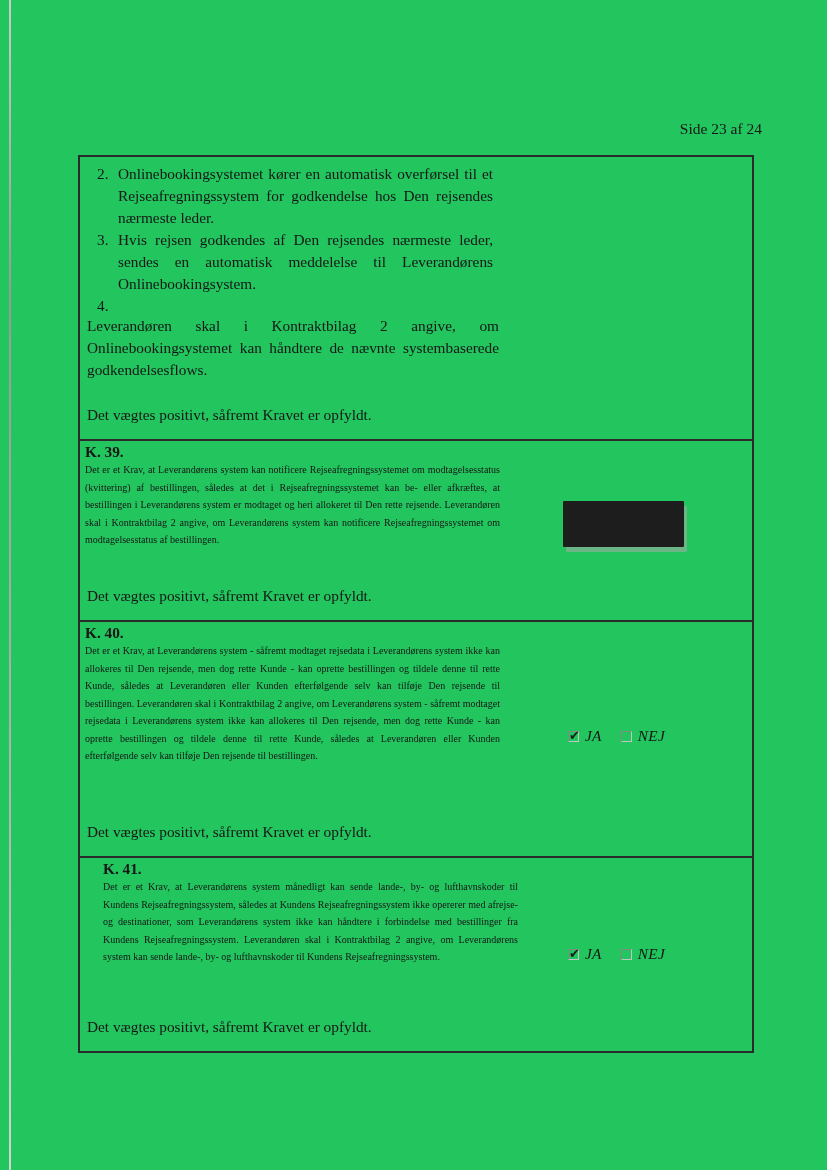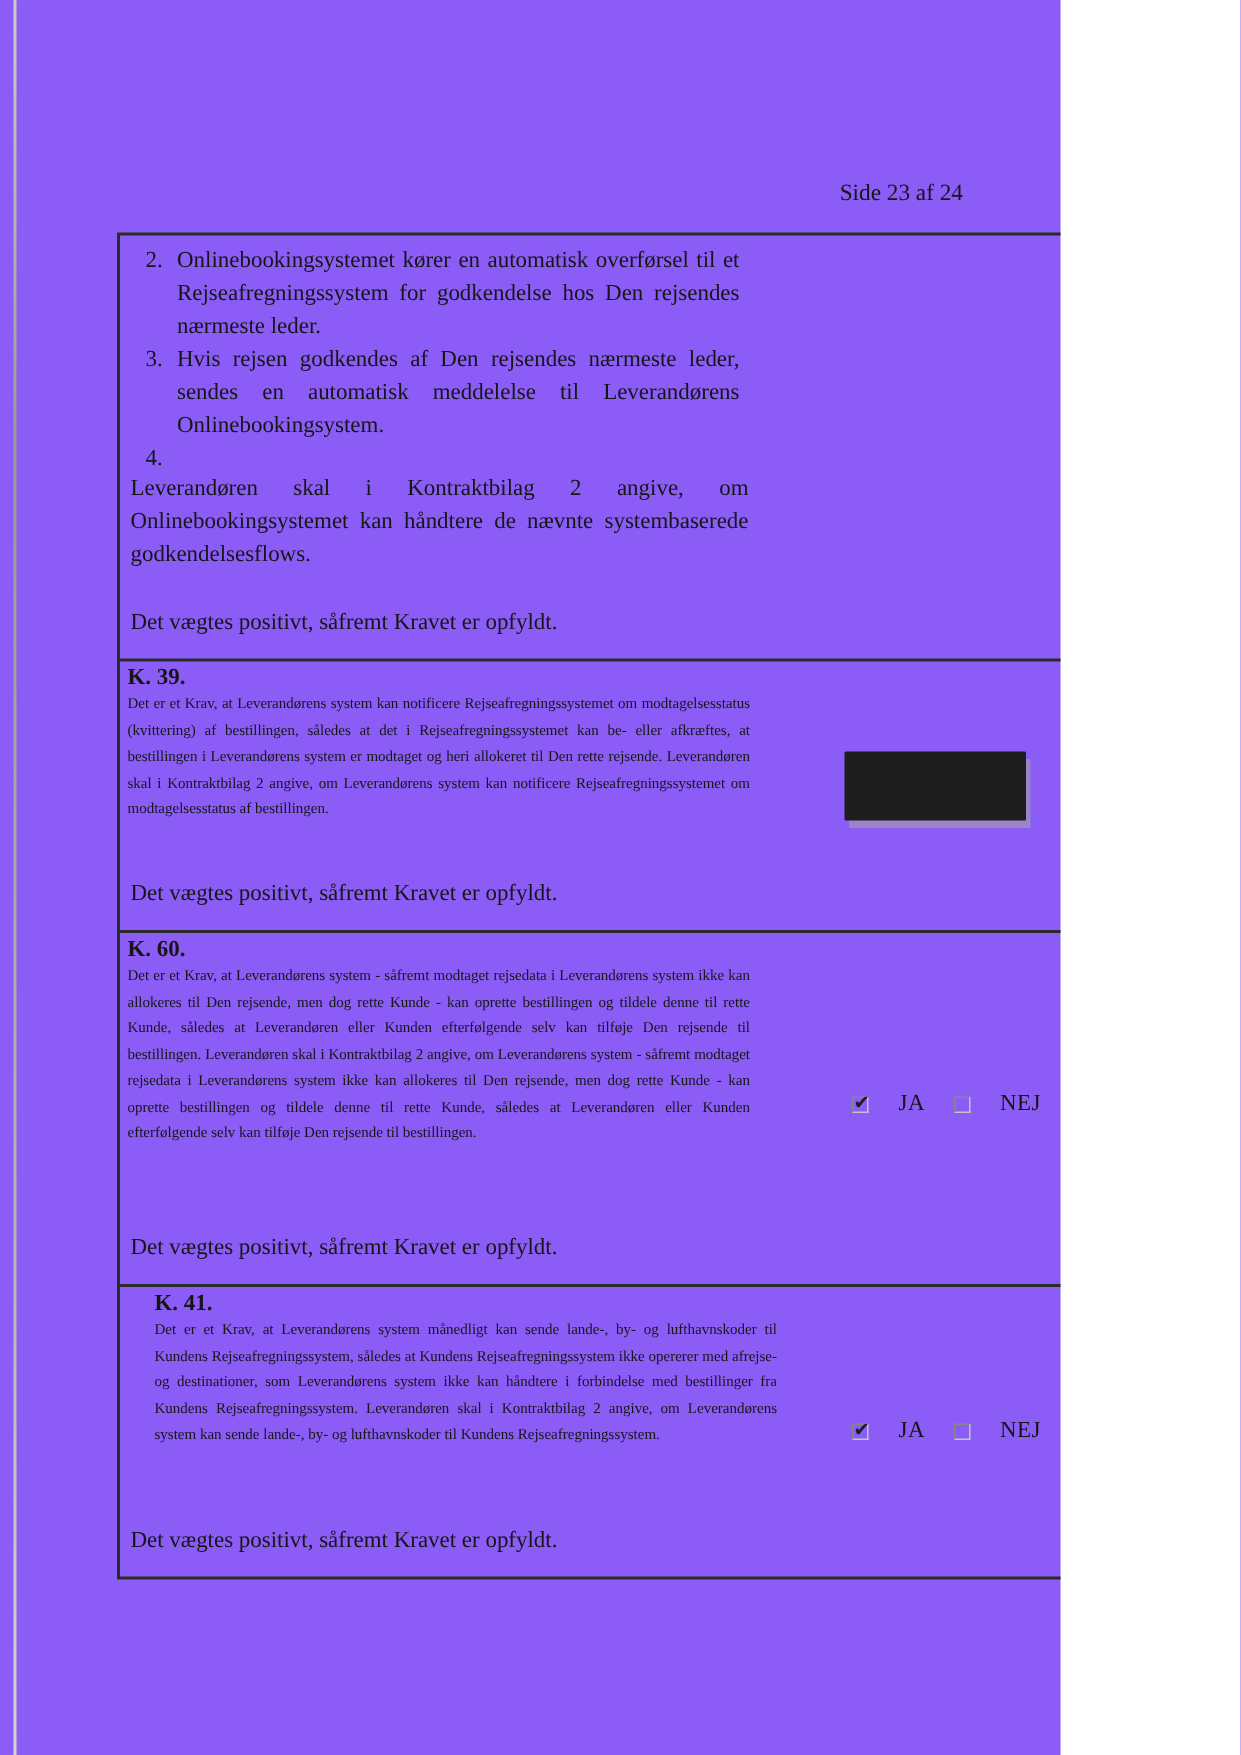--- a/index.html
+++ b/index.html
@@ -2,22 +2,22 @@
 <html><head>
 <meta charset="utf-8">
 <style>
   html, body { margin:0; padding:0; }
   body {
     width:827px; height:1170px;
     background:#ffffff;
     font-family:"Liberation Serif", serif;
   }
   .page {
-    position:relative; width:707px; height:1170px;
-    background:#8b5cf6; color:#161616; overflow:hidden;
+    position:relative; width:827px; height:1170px;
+    background:#22c55e; color:#161616; overflow:hidden;
   }
   .scan-line {
     position:absolute; left:9px; top:0; width:2px; height:1170px;
     background:linear-gradient(180deg,#cccccc 0%,#9a9a9a 25%,#b5b5b5 70%,#d4d4d4 100%);
   }
   .page-number {
     position:absolute; top:120px; right:65px;
     font-size:15.5px; line-height:18px;
   }
   .req-table {
@@ -70,21 +70,21 @@
     border:1px solid #878787;
     border-right-color:#c4c4c4; border-bottom-color:#c4c4c4;
     display:inline-block; position:relative; background:transparent;
     flex:0 0 auto;
   }
   .cb .check {
     position:absolute; left:0px; top:-4px;
     font-size:13px; font-weight:bold; color:#1c1c1c;
     font-family:"DejaVu Sans", sans-serif;
   }
-  .cb-label { margin-left:20px; letter-spacing:0.3px; }
+  .cb-label { margin-left:6px; letter-spacing:0.3px;font-style:italic; }
   .cb.second { margin-left:19px; }
 </style>
 </head>
 <body>
 
 <div class="page">
 
   <div class="scan-line"></div>
 
   <div class="page-number">Side 23 af 24</div>
@@ -110,21 +110,21 @@
     </section>
 
     <section class="row row2">
       <h3 class="req-title">K. 39.</h3>
       <p class="req-body">Det er et Krav, at Leverandørens system kan notificere Rejseafregningssystemet om modtagelsesstatus (kvittering) af bestillingen, således at det i Rejseafregningssystemet kan be- eller afkræftes, at bestillingen i Leverandørens system er modtaget og heri allokeret til Den rette rejsende. Leverandøren skal i Kontraktbilag 2 angive, om Leverandørens system kan notificere Rejseafregningssystemet om modtagelsesstatus af bestillingen.</p>
       <p class="weight">Det vægtes positivt, såfremt Kravet er opfyldt.</p>
       <div class="redaction"></div>
     </section>
 
     <section class="row row3">
-      <h3 class="req-title">K. 60.</h3>
+      <h3 class="req-title">K. 40.</h3>
       <p class="req-body">Det er et Krav, at Leverandørens system - såfremt modtaget rejsedata i Leverandørens system ikke kan allokeres til Den rejsende, men dog rette Kunde - kan oprette bestillingen og tildele denne til rette Kunde, således at Leverandøren eller Kunden efterfølgende selv kan tilføje Den rejsende til bestillingen. Leverandøren skal i Kontraktbilag 2 angive, om Leverandørens system - såfremt modtaget rejsedata i Leverandørens system ikke kan allokeres til Den rejsende, men dog rette Kunde - kan oprette bestillingen og tildele denne til rette Kunde, således at Leverandøren eller Kunden efterfølgende selv kan tilføje Den rejsende til bestillingen.</p>
       <p class="weight">Det vægtes positivt, såfremt Kravet er opfyldt.</p>
       <div class="answer">
         <span class="cb checked">
             <span class="check">✔</span>
           </span>
         <span class="cb-label">JA</span>
         <span class="cb second"></span>
         <span class="cb-label">NEJ</span>
       </div>

